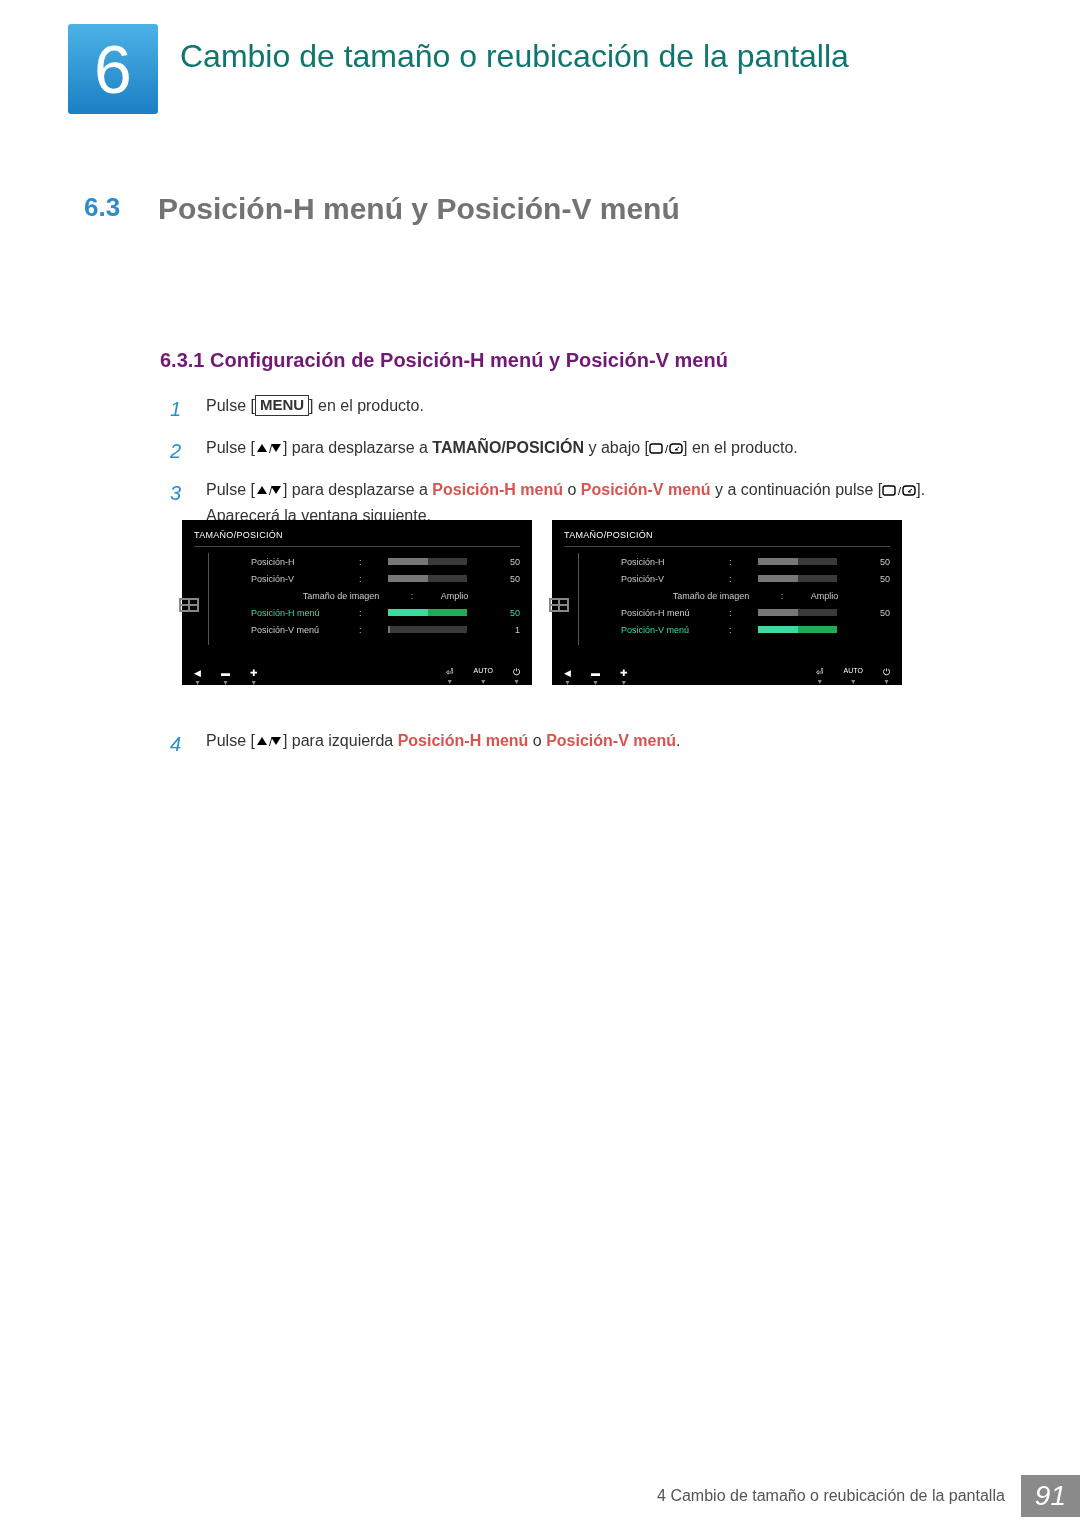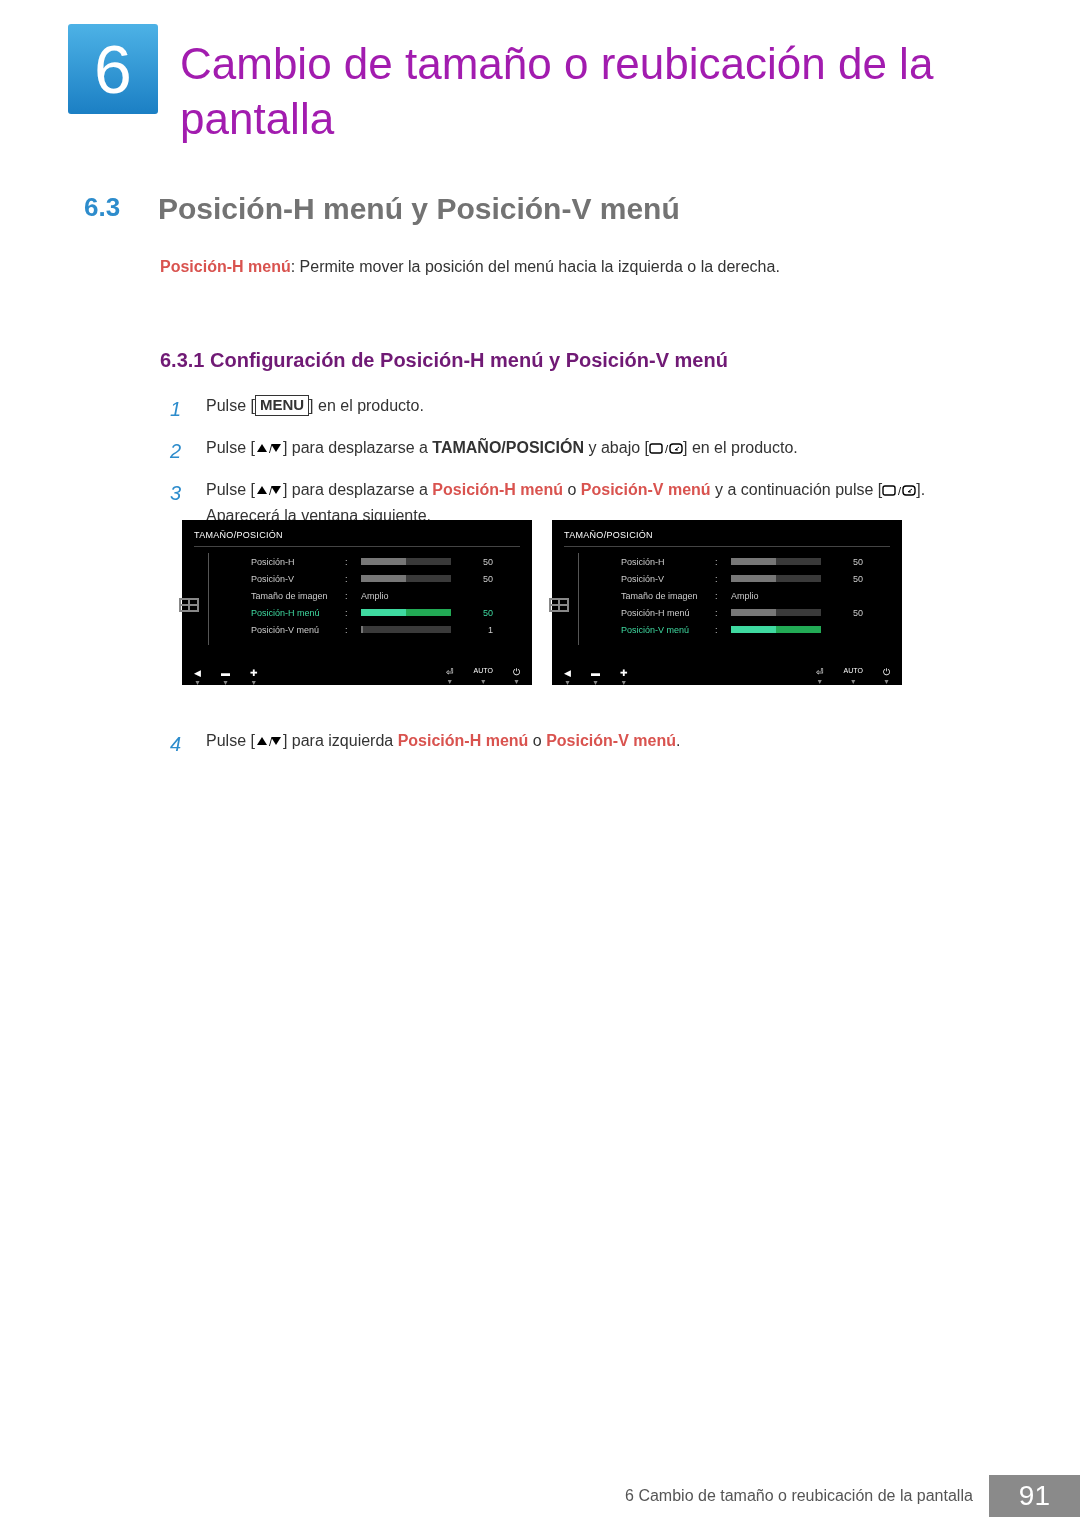--- a/index.html
+++ b/index.html
@@ -25,22 +25,22 @@
     display: flex;
     align-items: center;
     justify-content: center;
     line-height: 1;
   }
   .chapter-title {
     position: absolute;
     top: 36px;
     left: 180px;
     right: 82px;
-    font-size: 44px;
-    color: #a21caf;
+    font-size: 32px;
+    color: #0f766e;
     line-height: 1.25;
   }
   .section-number {
     position: absolute;
     top: 192px;
     left: 84px;
     font-size: 26px;
     color: #2d8ccc;
     font-weight: bold;
   }
@@ -140,21 +140,22 @@
     left: -1px;
     top: 50px;
     width: 1px;
     height: 50px;
     background: transparent;
   }
   .row {
     display: flex;
     align-items: center;
     height: 17px;
-    gap: 8px;
+    gap: 22px;
+    justify-content: center;
   }
   .row-label { width: 86px; flex-shrink:0; }
   .colon { width: 8px; }
   .row-bar {
     height: 7px;
     background: #555;
     width: 90px;
     position: relative;
   }
   .row-bar-fill {
@@ -214,39 +215,37 @@
     display: flex;
     align-items: center;
     padding: 0 16px;
   }
   .footer-num {
     background: #8a8a8a;
     color: #fff;
     font-size: 28px;
     display: flex;
     align-items: center;
-    padding: 0 30px;
+    padding: 0 14px;
+    font-style: italic;
   }
   svg.btn-icon { vertical-align: -3px; }
 </style>
 </head>
 <body>
 
 <div class="chapter-box">
   <span>6</span>
 </div>
 <div class="chapter-title">Cambio de tamaño o reubicación de la pantalla</div>
 
 <div class="section-number">6.3</div>
 <div class="section-title">Posición-H menú y Posición-V menú</div>
 
 <div class="intro">
-  <p>
-    <span class="term">Posición-H menú</span><span>: Permite mover la posición del menú hacia la izquierda o la derecha.</span>
-  </p>
 </div>
 
 <div class="subsection">6.3.1   Configuración de Posición-H menú y Posición-V menú</div>
 
 <div class="steps">
 
   <div class="step">
     <div class="step-num">1</div>
     <div class="step-body">
       <span>Pulse [</span><span class="menu-btn">MENU</span><span>] en el producto.</span>
@@ -420,15 +419,15 @@
         <span class="arrow-down">⏎</span>
         <span class="arrow-down" style="font-size:7px">AUTO</span>
         <span class="arrow-down">⏻</span>
       </div>
     </div>
   </div>
 
 </div>
 
 <div class="footer">
-  <div class="footer-text">6 Cambio de tamaño o reubicación de la pantalla</div>
+  <div class="footer-text">4 Cambio de tamaño o reubicación de la pantalla</div>
   <div class="footer-num">91</div>
 </div>
 
 </body></html>

